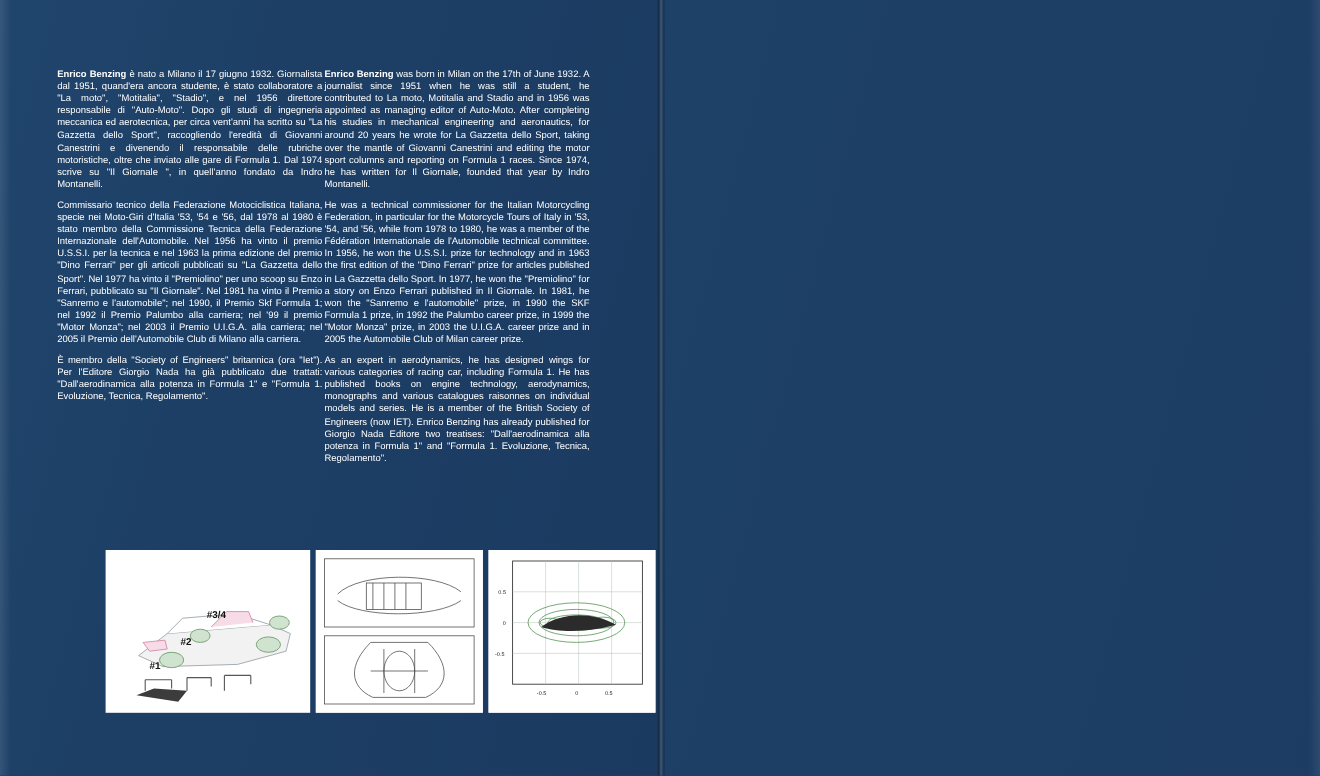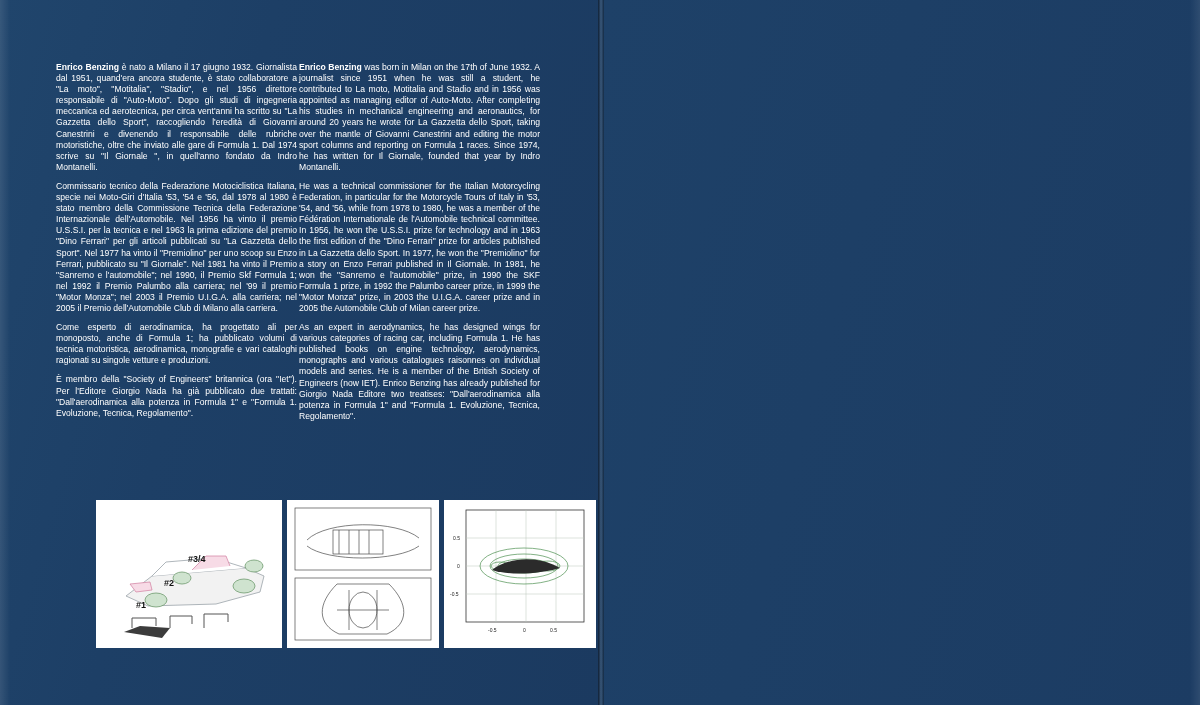--- a/index.html
+++ b/index.html
@@ -12,21 +12,21 @@
   .spread{position:relative;width:1200px;height:705px;display:flex;}
   .page{position:relative;box-sizing:border-box;}
   .page-left{width:600px;height:705px;background:linear-gradient(105deg,#20456c 0%, #1d3f66 35%, #1b3a60 100%);}
   .page-right{width:600px;height:705px;background:linear-gradient(105deg,#1e4168 0%, #1d3f66 40%, #1c3c63 100%);}
   .gutter{position:absolute;left:598px;top:0;width:6px;height:705px;
     background:linear-gradient(90deg, rgba(0,0,0,.45), rgba(255,255,255,.12), rgba(0,0,0,.35));}
   .edge-l{position:absolute;left:0;top:0;width:10px;height:705px;background:linear-gradient(90deg,rgba(255,255,255,.10),rgba(255,255,255,0));}
   .edge-r{position:absolute;right:0;top:0;width:10px;height:705px;background:linear-gradient(270deg,rgba(255,255,255,.08),rgba(255,255,255,0));}
 
   
-  .text-cols{position:absolute;left:40px;top:62px;width:500px;display:flex;gap:2px;justify-content:flex-end;}
+  .text-cols{position:absolute;left:52px;top:62px;width:500px;display:flex;gap:2px;}
   .col{width:241px;color:#ffffff;font-size:8.6px;line-height:11.1px;text-align:justify;}
   .col p{margin:0 0 8px 0;}
   .col b{font-weight:bold;}
 
   
   .figs{position:absolute;left:52px;top:500px;width:500px;height:148px;display:flex;gap:5px;margin-left:44px;}
   .fig{background:#ffffff;position:relative;overflow:hidden;}
   .fig1{width:186px;height:148px;}
   .fig2{width:152px;height:148px;}
   .fig3{width:152px;height:148px;}
@@ -39,21 +39,20 @@
 <div class="spread">
 
   <div class="page page-left">
     <div class="edge-l"></div>
 
     <div class="text-cols">
 
       <div class="col">
         <p><b>Enrico Benzing</b><span> è nato a Milano il 17 giugno 1932. Giornalista dal 1951, quand'era ancora studente, è stato collaboratore a "La moto", "Motitalia", "Stadio", e nel 1956 direttore responsabile di "Auto-Moto". Dopo gli studi di ingegneria meccanica ed aerotecnica, per circa vent'anni ha scritto su "La Gazzetta dello Sport", raccogliendo l'eredità di Giovanni Canestrini e divenendo il responsabile delle rubriche motoristiche, oltre che inviato alle gare di Formula 1. Dal 1974 scrive su "Il Giornale ", in quell'anno fondato da Indro Montanelli.</span></p>
         <p>Commissario tecnico della Federazione Motociclistica Italiana, specie nei Moto-Giri d'Italia '53, '54 e '56, dal 1978 al 1980 è stato membro della Commissione Tecnica della Federazione Internazionale dell'Automobile. Nel 1956 ha vinto il premio U.S.S.I. per la tecnica e nel 1963 la prima edizione del premio "Dino Ferrari" per gli articoli pubblicati su "La Gazzetta dello Sport". Nel 1977 ha vinto il "Premiolino" per uno scoop su Enzo Ferrari, pubblicato su "Il Giornale". Nel 1981 ha vinto il Premio "Sanremo e l'automobile"; nel 1990, il Premio Skf Formula 1; nel 1992 il Premio Palumbo alla carriera; nel '99 il premio "Motor Monza"; nel 2003 il Premio U.I.G.A. alla carriera; nel 2005 il Premio dell'Automobile Club di Milano alla carriera.</p>
-        <p>Come esperto di aerodinamica, ha progettato ali per monoposto, anche di Formula 1; ha pubblicato volumi di tecnica motoristica, aerodinamica, monografie e vari cataloghi ragionati su singole vetture e produzioni.</p>
         <p>È membro della "Society of Engineers" britannica (ora "Iet"). Per l'Editore Giorgio Nada ha già pubblicato due trattati: "Dall'aerodinamica alla potenza in Formula 1" e "Formula 1. Evoluzione, Tecnica, Regolamento".</p>
       </div>
 
       <div class="col">
         <p><b>Enrico Benzing</b><span> was born in Milan on the 17th of June 1932. A journalist since 1951 when he was still a student, he contributed to La moto, Motitalia and Stadio and in 1956 was appointed as managing editor of Auto-Moto. After completing his studies in mechanical engineering and aeronautics, for around 20 years he wrote for La Gazzetta dello Sport, taking over the mantle of Giovanni Canestrini and editing the motor sport columns and reporting on Formula 1 races. Since 1974, he has written for Il Giornale, founded that year by Indro Montanelli.</span></p>
         <p>He was a technical commissioner for the Italian Motorcycling Federation, in particular for the Motorcycle Tours of Italy in '53, '54, and '56, while from 1978 to 1980, he was a member of the Fédération Internationale de l'Automobile technical committee. In 1956, he won the U.S.S.I. prize for technology and in 1963 the first edition of the "Dino Ferrari" prize for articles published in La Gazzetta dello Sport. In 1977, he won the "Premiolino" for a story on Enzo Ferrari published in Il Giornale. In 1981, he won the "Sanremo e l'automobile" prize, in 1990 the SKF Formula 1 prize, in 1992 the Palumbo career prize, in 1999 the "Motor Monza" prize, in 2003 the U.I.G.A. career prize and in 2005 the Automobile Club of Milan career prize.</p>
         <p>As an expert in aerodynamics, he has designed wings for various categories of racing car, including Formula 1. He has published books on engine technology, aerodynamics, monographs and various catalogues raisonnes on individual models and series. He is a member of the British Society of Engineers (now IET).  Enrico Benzing has already published for Giorgio Nada Editore two treatises: "Dall'aerodinamica alla potenza in Formula 1" and "Formula 1. Evoluzione, Tecnica, Regolamento".</p>
       </div>
 
     </div>

